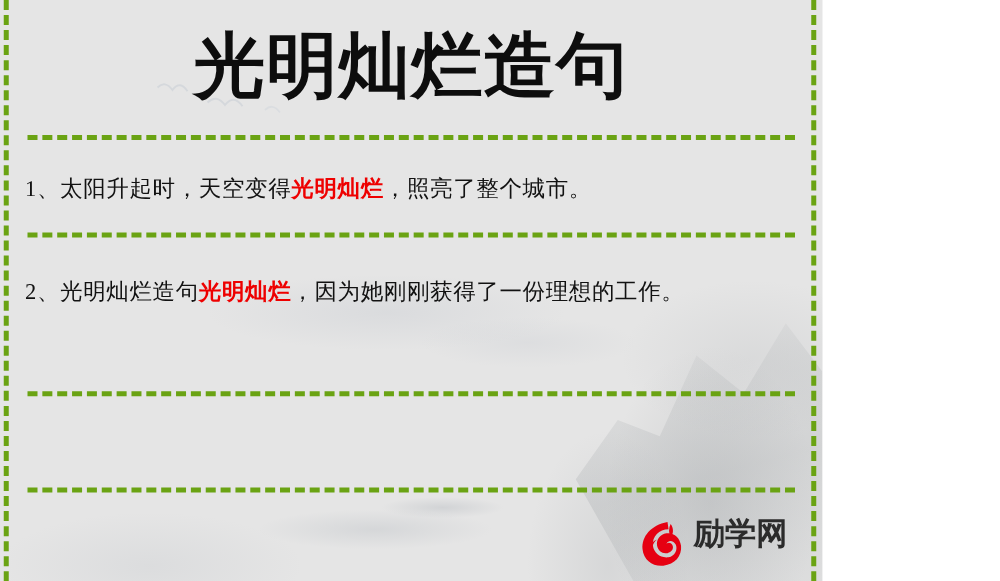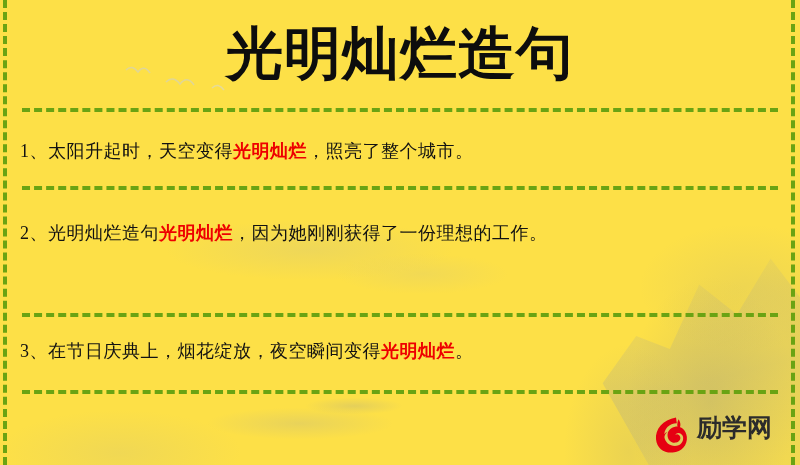--- a/index.html
+++ b/index.html
@@ -6,24 +6,24 @@
     margin: 0;
     padding: 0;
     background: #ffffff;
   }
   body {
     font-family: "Liberation Serif", "DejaVu Serif", serif;
   }
 
   #page {
     position: relative;
-    width: 800px;
+    width: 658px;
     height: 465px;
     overflow: hidden;
-    background: #fde047;
+    background: #e5e5e5;
     box-sizing: border-box;
   }
 
   
   .bg-layer {
     position: absolute;
     inset: 0;
     pointer-events: none;
     z-index: 0;
   }
@@ -197,23 +197,20 @@
   <div class="title">光明灿烂造句</div>
 
   <div class="row" id="row1">
     <span>1、</span><span>太阳升起时，天空变得</span><span class="kw">光明灿烂</span><span>，照亮了整个城市。</span>
   </div>
 
   <div class="row" id="row2">
     <span>2、</span><span>光明灿烂造句</span><span class="kw">光明灿烂</span><span>，因为她刚刚获得了一份理想的工作。</span>
   </div>
 
-  <div class="row" id="row3">
-    <span>3、</span><span>在节日庆典上，烟花绽放，夜空瞬间变得</span><span class="kw">光明灿烂</span><span>。</span>
-  </div>
 
   <div class="logo">
     <svg class="logo-mark" viewBox="0 0 48 48">
       <path d="M30 3 C14 6 5 17 6 29 C7 40 16 46 26 45 C37 44 44 36 43 26
                C42 18 36 13 29 14 C23 15 19 20 20 26 C21 31 25 34 30 33
                C34 32 36 29 35 26 C34 23 31 22 29 24
                C31 20 36 21 38 25 C40 30 37 36 31 37 C23 38 17 33 16 26
                C15 17 22 10 31 10 Z" fill="#e60012"></path>
       <path d="M20 20 C13 23 10 30 13 36 C16 42 24 44 30 41
                C24 42 18 39 16 34 C14 29 16 23 20 20 Z" fill="#e60012"></path>

